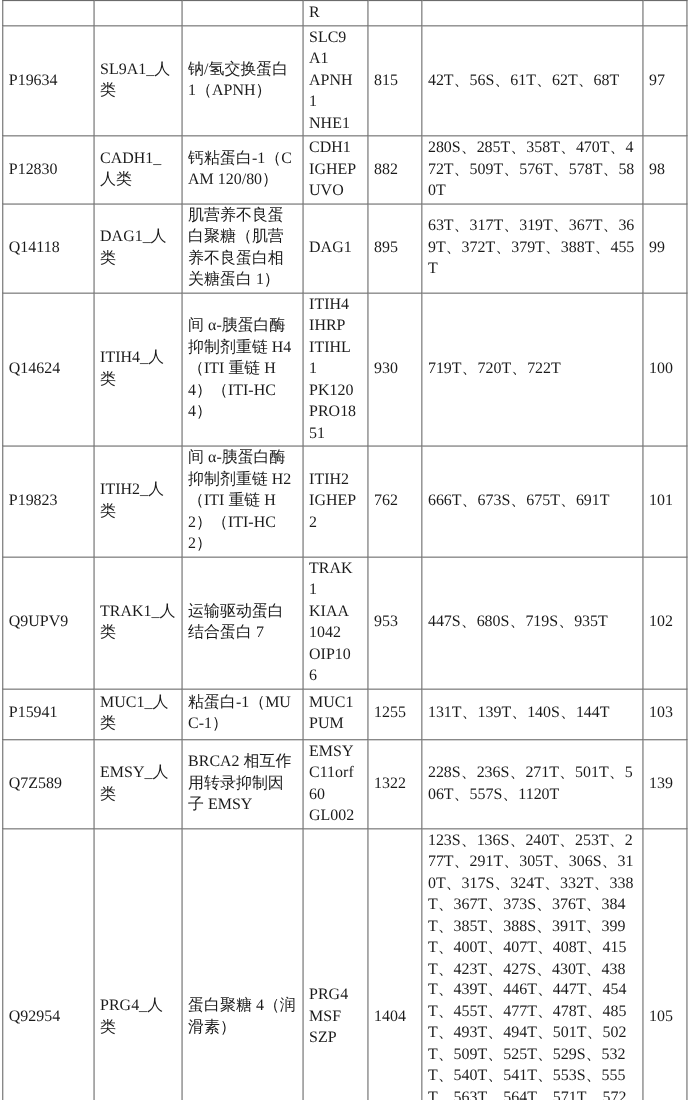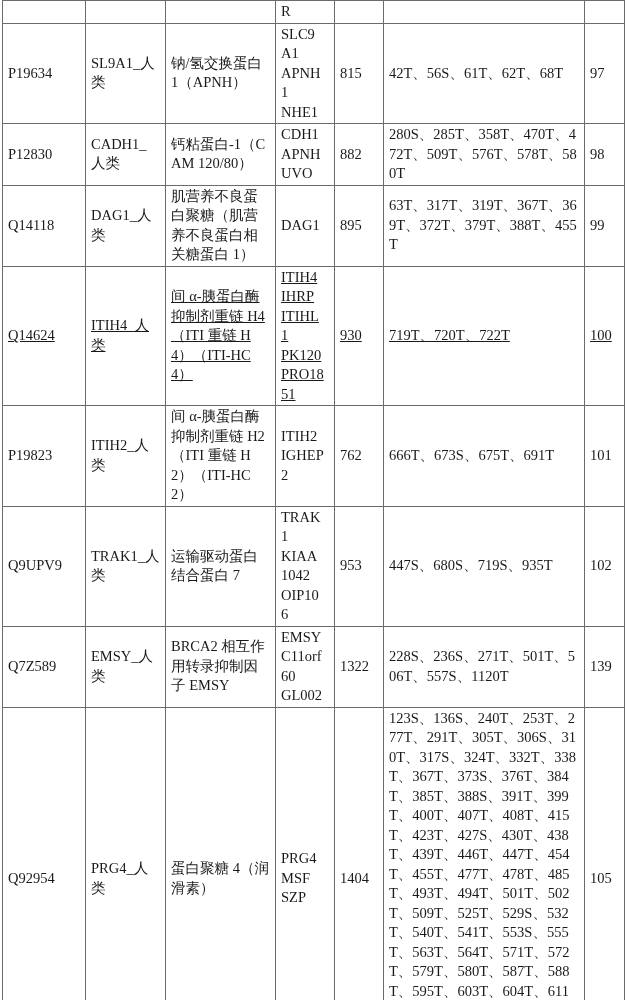--- a/index.html
+++ b/index.html
@@ -9,21 +9,21 @@
   table.doc td { border: 1px solid #6b6b6b; vertical-align: middle; padding: 1px 5px 1px 5px;
                  font-size: 14.5px; line-height: 19.5px; word-break: break-all; }
   col.c1 { width: 83px; } col.c2 { width: 80px; } col.c3 { width: 110px; }
   col.c4 { width: 59px; } col.c5 { width: 49px; } col.c6 { width: 201px; } col.c7 { width: 40px; }
   td.gene { white-space: pre-line; }
   td.sites { padding-right: 4px; }
   tr.r0 td { height: 18px; }
   tr.r1 td { height: 85px; }
   tr.r2 td { height: 57px; }
   tr.r3 td { height: 75px; }
-  tr.r4 td { height: 117px; text-decoration: underline; }
+  tr.r4 td { height: 117px; }
   tr.r5 td { height: 96px; }
   tr.r6 td { height: 101px; }
   tr.r7 td { height: 43px; }
   tr.r8 td { height: 58px; }
   tr.r9 td { height: 340px; vertical-align: top; }
   tr.r9 td.mid { vertical-align: middle; }
   tr.r9 td.sites { vertical-align: top; padding-top: 1px; }
 </style>
 </head>
 <body>
@@ -61,21 +61,21 @@
       <td>815</td>
       <td class="sites">42T、56S、61T、62T、68T</td>
       <td>97</td>
     </tr>
 
     <tr class="r2">
       <td>P12830</td>
       <td>CADH1_人类</td>
       <td>钙粘蛋白-1（CAM 120/80）</td>
       <td class="gene">CDH1
-APNH
+IGHEP
 UVO</td>
       <td>882</td>
       <td class="sites">280S、285T、358T、470T、472T、509T、576T、578T、580T</td>
       <td>98</td>
     </tr>
 
     <tr class="r3">
       <td>Q14118</td>
       <td>DAG1_人类</td>
       <td>肌营养不良蛋白聚糖（肌营养不良蛋白相关糖蛋白 1）</td>
@@ -121,20 +121,30 @@
 1
 KIAA
 1042
 OIP10
 6</td>
       <td>953</td>
       <td class="sites">447S、680S、719S、935T</td>
       <td>102</td>
     </tr>
 
+    <tr class="r7">
+      <td>P15941</td>
+      <td>MUC1_人类</td>
+      <td>粘蛋白-1（MUC-1）</td>
+      <td class="gene">MUC1
+PUM</td>
+      <td>1255</td>
+      <td class="sites">131T、139T、140S、144T</td>
+      <td>103</td>
+    </tr>
 
     <tr class="r8">
       <td>Q7Z589</td>
       <td>EMSY_人类</td>
       <td>BRCA2 相互作用转录抑制因子 EMSY</td>
       <td class="gene">EMSY
 C11orf
 60
 GL002</td>
       <td>1322</td>

